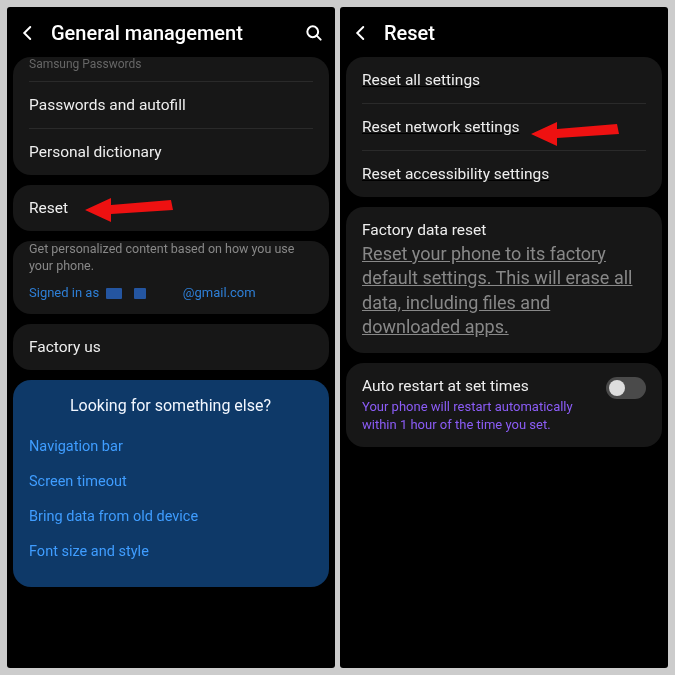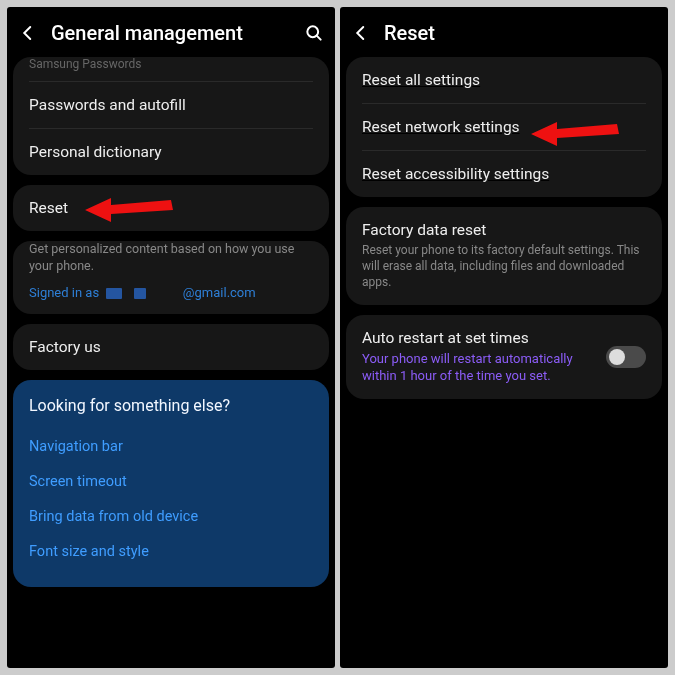--- a/index.html
+++ b/index.html
@@ -57,26 +57,26 @@
 .cust-sub { color: #888; font-size: 12.5px; padding: 0 16px 10px 16px; line-height:1.35; }
 .signin { font-size: 13px; padding: 0 16px 14px 16px; }
 .signin .lbl { color:#2e7fd6; }
 .signin .blur { display:inline-block; width:16px; height:11px; background:#2455a0; margin:0 4px; vertical-align:middle; border-radius:1px; }
 .signin .eml { color:#2e7fd6; margin-left:30px; }
 .bluecard {
   background: #0e3968;
   border-radius: 18px;
   padding: 16px 16px 18px 16px;
 }
-.blue-title { color:#f2f7ff; font-size:16px; margin-bottom:14px; }
+.blue-title { color:#f2f7ff; font-size:16px; margin-bottom:14px;margin-left:41px; }
 .blue-link { color:#3f9dff; font-size:14.5px; padding: 9px 0; cursor:pointer; }
 .rowdesc { padding: 14px 16px; }
 .rowdesc .t { color:#eee; font-size:15.5px; margin-bottom:3px; }
-.rowdesc .d { color:#888; font-size:12px; line-height:1.35; }
-.toggle-row { display:flex; align-items:center; padding:14px 16px; gap:10px; }
+.rowdesc .d { color:#888; font-size:18px; line-height:1.35;text-decoration:underline; }
+.toggle-row { display:flex; align-items:flex-start; padding:14px 16px; gap:10px; }
 .toggle-row .txt { flex:1; }
 .toggle-row .t { color:#eee; font-size:15.5px; margin-bottom:3px; }
 .toggle-row .d { color:#8b5cf6; font-size:13px; line-height:1.35; }
 .toggle {
   width: 40px; height: 22px; background:#4a4a4a; border-radius:11px; position:relative; cursor:pointer;
 }
 .toggle::after {
   content:''; position:absolute; left:3px; top:3px; width:16px; height:16px; background:#ddd; border-radius:50%;
 }
 .arrow {

